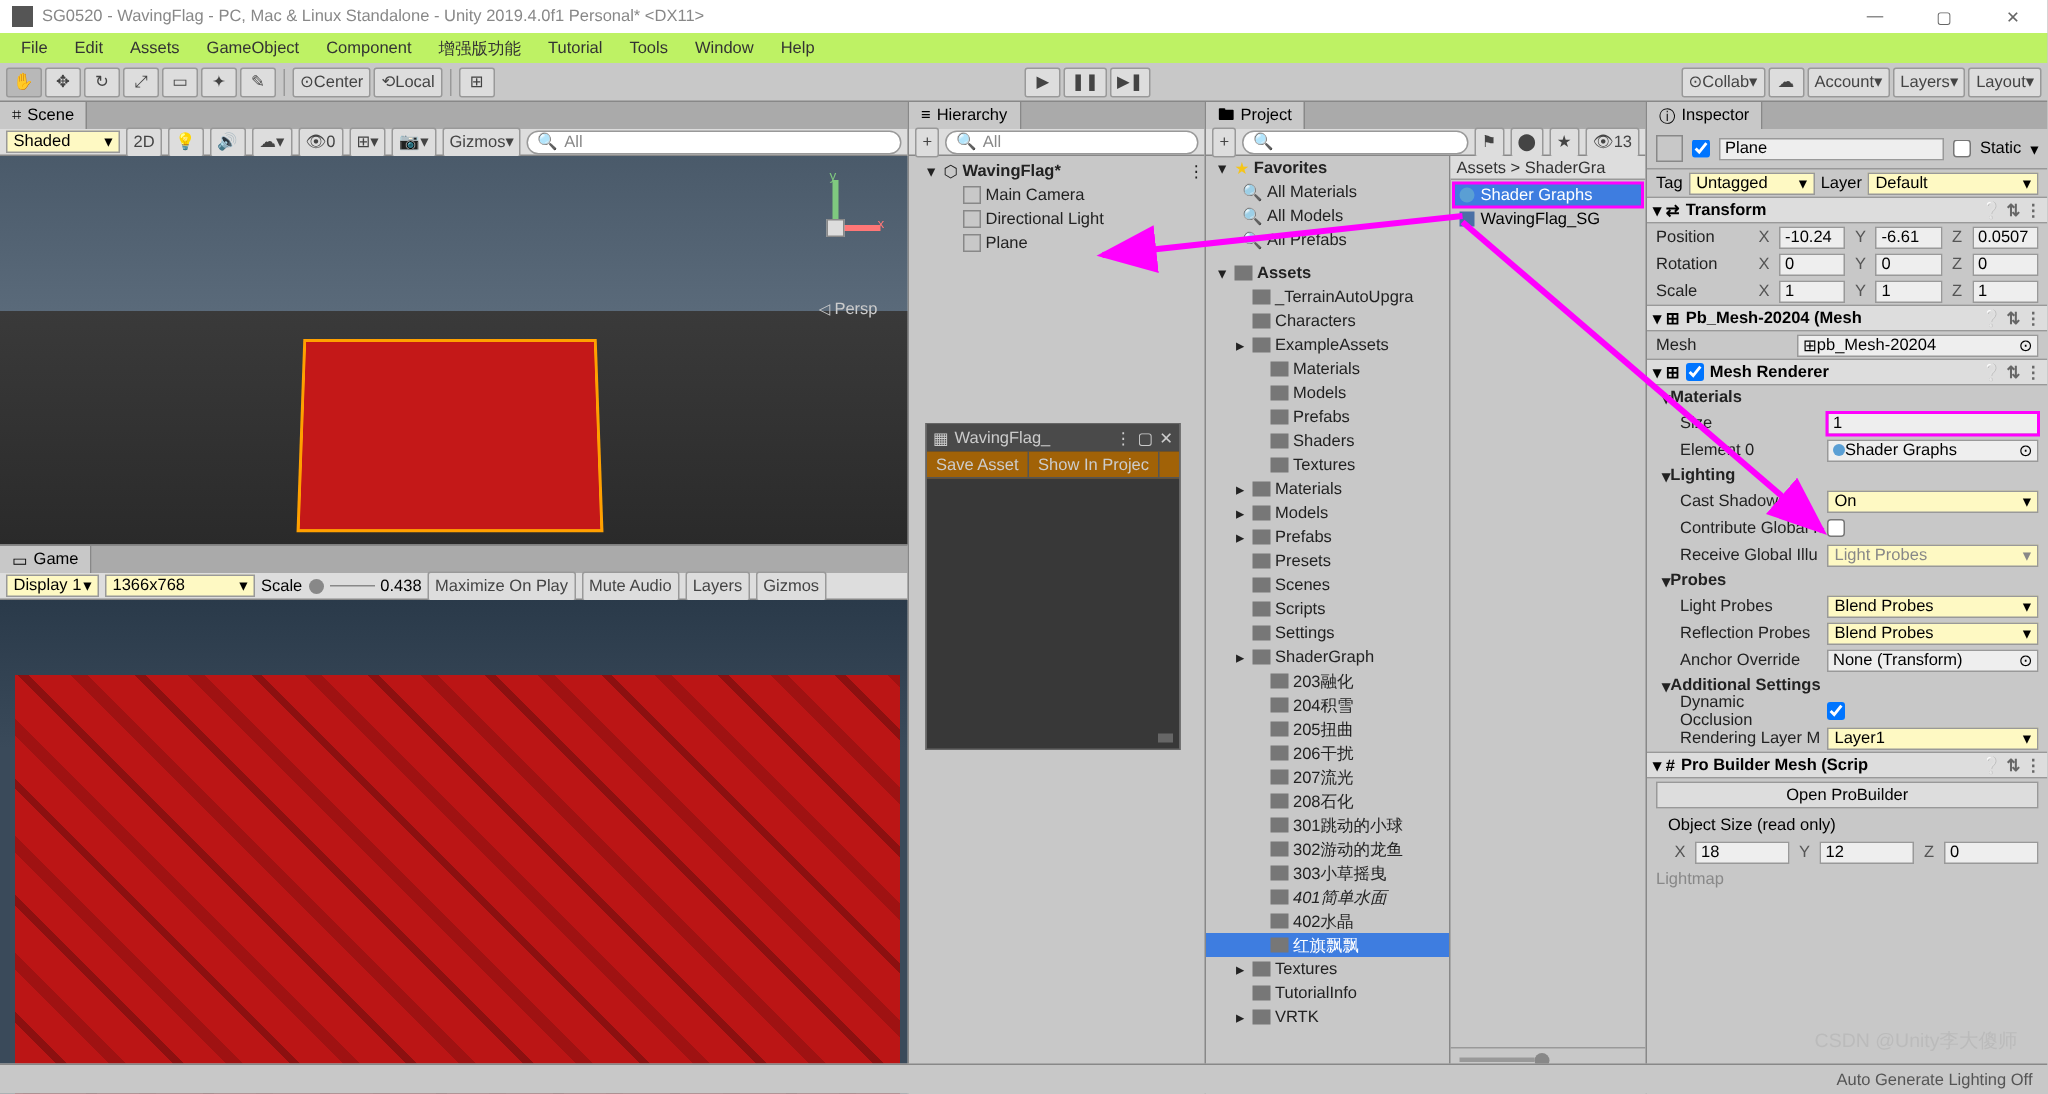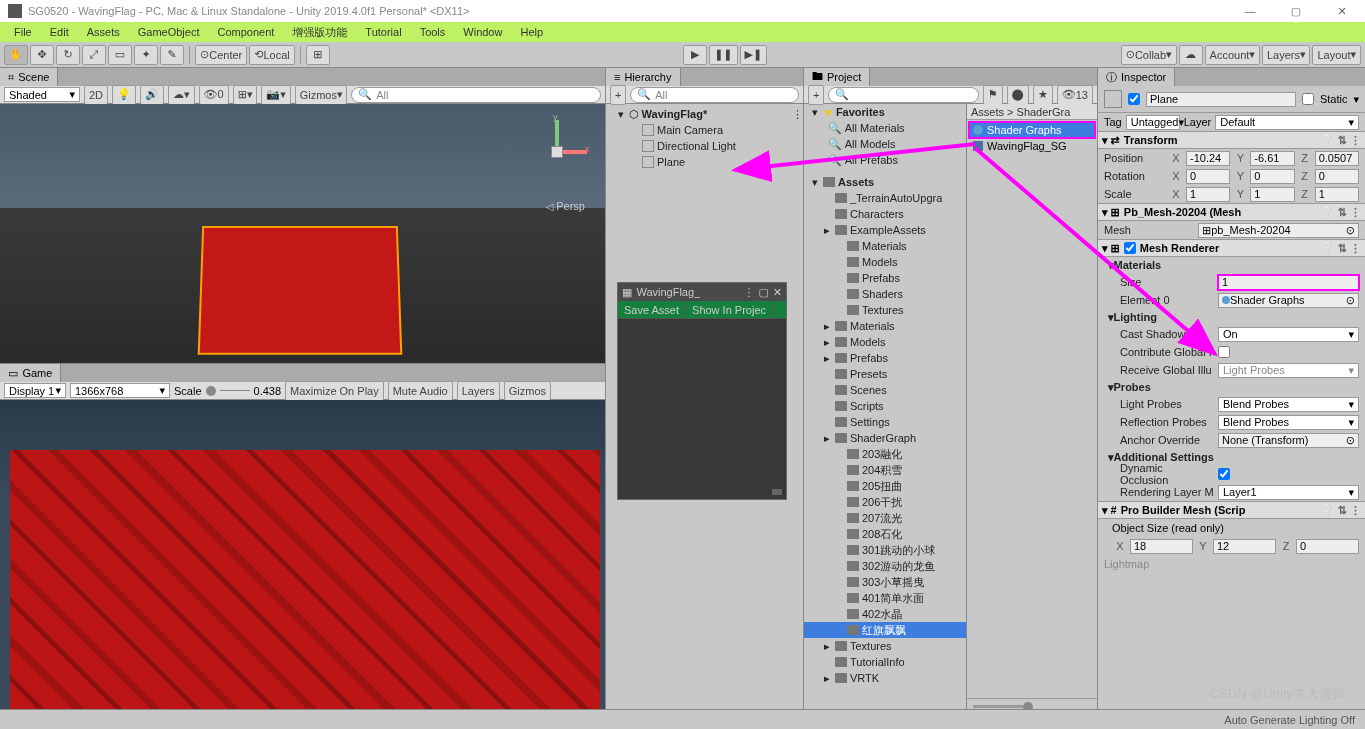--- a/index.html
+++ b/index.html
@@ -52,26 +52,26 @@
 .insp-body{padding:0;overflow:hidden}
 .insp-header{padding:4px 6px;display:flex;align-items:center;gap:6px;border-bottom:1px solid #999}
 .insp-row{height:18px;display:flex;align-items:center;padding:0 6px;gap:4px}
 .insp-label{width:62px;color:#222}
 .insp-field{flex:1;height:15px;background:#eee;border:1px solid #999;padding:0 3px;display:flex;align-items:center}
 .xyz-lbl{width:12px;text-align:center;color:#555}
 .comp-header{height:18px;background:#ddd;border-top:1px solid #999;border-bottom:1px solid #999;display:flex;align-items:center;padding:0 4px;gap:4px;font-weight:bold}
 .comp-header .title{flex:1}
 .comp-header .icons{display:flex;gap:4px;color:#666}
 .sub-header{height:16px;padding:0 10px;display:flex;align-items:center;font-weight:bold;color:#222}
-.dropdown{height:15px;background:#ffffff;border:1px solid #999;padding:0 4px;display:flex;align-items:center;justify-content:space-between}
+.dropdown{height:15px;background:#fef9c3;border:1px solid #999;padding:0 4px;display:flex;justify-content:space-between}
 .btn-full{height:18px;margin:2px 6px;background:#ddd;border:1px solid #999;display:flex;align-items:center;justify-content:center}
 .arrow-svg{position:absolute;pointer-events:none;z-index:100}
 .floating{position:absolute;left:617px;top:282px;width:170px;height:218px;background:#383838;border:1px solid #666;z-index:50}
 .float-title{height:18px;background:#4a4a4a;display:flex;align-items:center;padding:0 4px;color:#ccc;gap:4px}
-.float-toolbar{height:18px;background:#15803d;border-bottom:1px solid #555;display:flex;align-items:center}
+.float-toolbar{height:18px;background:#a16207;border-bottom:1px solid #555;display:flex;align-items:center}
 .float-btn{padding:0 6px;color:#ccc;border-right:1px solid #555;height:100%;display:flex;align-items:center}
 .statusbar{position:absolute;bottom:0;left:0;right:0;height:20px;background:#c8c8c8;border-top:1px solid #888;display:flex;align-items:center;justify-content:flex-end;padding:0 10px;color:#555}
 .watermark{position:absolute;right:20px;bottom:26px;color:#bbb;font-size:13px;z-index:200}
 .slider-thumb{width:10px;height:10px;background:#888;border-radius:50%;display:inline-block}
 .insp-field.highlight{outline:2px solid #ff00ff;outline-offset:-1px}
 input[type=checkbox]{width:12px;height:12px}
 </style>
 </head>
 <body>
 
@@ -374,21 +374,21 @@
             <div class="tree-item" style="padding-left: 32px;">
               <span class="arrow"></span>
               <span class="folder-icon"></span>
               <span>302游动的龙鱼</span>
             </div>
             <div class="tree-item" style="padding-left: 32px;">
               <span class="arrow"></span>
               <span class="folder-icon"></span>
               <span>303小草摇曳</span>
             </div>
-            <div class="tree-item" style="padding-left: 32px;">
+            <div class="tree-item" style="padding-left: 32px; font-style: italic;">
               <span class="arrow"></span>
               <span class="folder-icon"></span>
               <span>401简单水面</span>
             </div>
             <div class="tree-item" style="padding-left: 32px;">
               <span class="arrow"></span>
               <span class="folder-icon"></span>
               <span>402水晶</span>
             </div>
             <div class="tree-item sel" style="padding-left: 32px;">
@@ -442,21 +442,21 @@
       </div>
     <div class="insp-body">
       <div class="insp-header">
         <span class="cube-icon" style="width:18px;height:18px"></span>
         <input type="checkbox" checked="" style="">
         <div class="insp-field" style="flex:1">Plane</div>
         <input type="checkbox" style=""><span>Static</span>▾
       </div>
       <div class="insp-row">
         <span>Tag</span>
-        <div class="dropdown" style="width:54px">
+        <div class="dropdown" style="width:84px">
             <span>Untagged</span>
             <span>▾</span>
           </div>
         <span>Layer</span>
         <div class="dropdown" style="flex:1">
             <span>Default</span>
             <span>▾</span>
           </div>
       </div>
 
@@ -578,20 +578,21 @@
             <span>Layer1</span>
             <span>▾</span>
           </div>
         </div>
 
       <div class="comp-header">
           <span>▾ #</span>
           <span class="title">Pro Builder Mesh (Scrip</span>
           <span class="icons">❔ ⇅ ⋮</span>
         </div>
+      <div class="btn-full">Open ProBuilder</div>
       <div class="insp-row">
           <span style="padding-left:8px">Object Size (read only)</span>
         </div>
       <div class="insp-row" style="padding-left:16px">
           <span class="xyz-lbl">X</span>
           <div class="insp-field">18</div>
           <span class="xyz-lbl">Y</span>
           <div class="insp-field">12</div>
           <span class="xyz-lbl">Z</span>
           <div class="insp-field">0</div>

